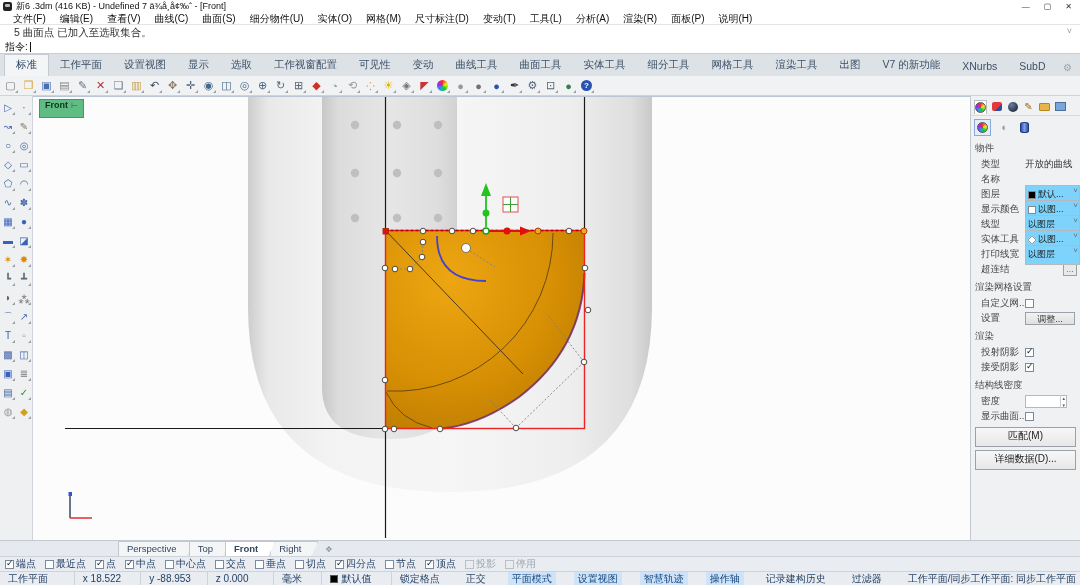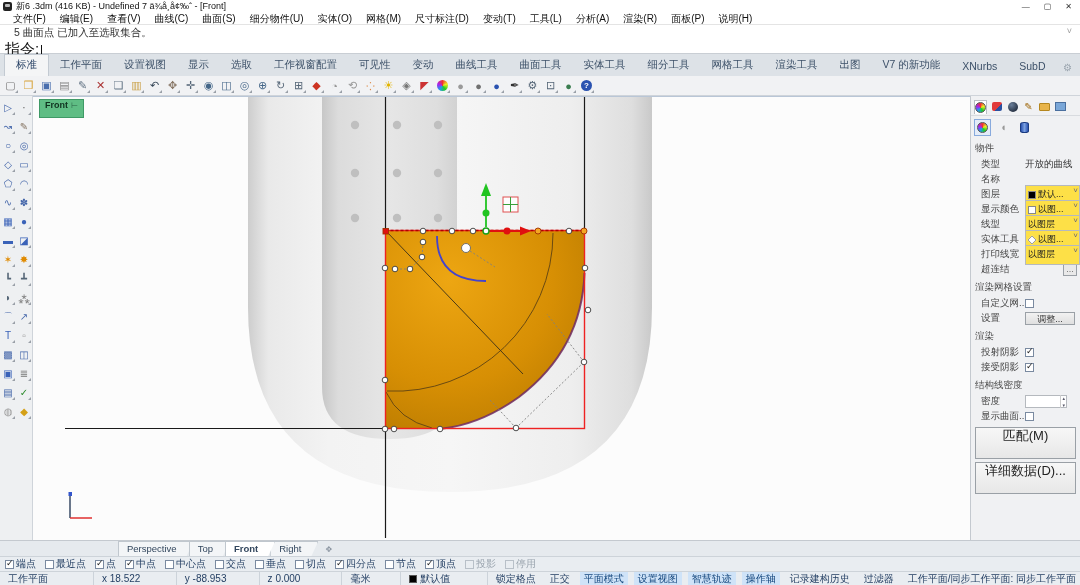--- a/index.html
+++ b/index.html
@@ -7,21 +7,21 @@
   .titlebar { height:13px; background:#fff; display:flex; align-items:center; font-size:9px; color:#111; padding-left:3px; }
   .app-icon { width:9px; height:9px; background:#222; border-radius:2px; margin-right:4px; position:relative; }
   .app-icon::after { content:""; position:absolute; left:2px; top:2px; width:5px; height:3px; background:#bbb; border-radius:1px; }
   .titlebar .t-title { flex:1; white-space:nowrap; overflow:hidden; }
   .win-controls { display:flex; gap:14px; padding-right:8px; }
   .win-controls span { font-size:8px; color:#333; cursor:default; }
   .menubar { height:12px; background:#fff; display:flex; align-items:center; font-size:10px; color:#111; padding-left:6px; gap:0; border-bottom:1px solid #e4e4e4; }
   .menubar span { padding:0 7px; }
   .cmd-history { height:14px; background:#fff; font-size:10.5px; color:#333; padding:1px 0 0 14px; display:flex; }
   .cmd-history .chev { margin-left:auto; margin-right:8px; color:#999; font-size:9px; }
-  .cmd-prompt { height:15px; background:#fff; font-size:15px; color:#111; padding:1px 0 0 5px; border-bottom:1px solid #c9ced4; }
+  .cmd-prompt { height:15px; background:#fff; font-size:10px; color:#111; padding:1px 0 0 5px; border-bottom:1px solid #c9ced4; }
   .caret { display:inline-block; width:1px; height:10px; background:#111; vertical-align:middle; margin-left:2px; }
   .ribbon-tabs { height:22px; background:#dde2e7; display:flex; align-items:flex-end; padding-left:4px; font-size:10.5px; color:#3c5068; }
   .rtab { padding:3px 11px 4px 11px; cursor:default; }
   .rtab.on { background:#f4f5f6; color:#1f3a5f; border:1px solid #c3cad2; border-bottom:none; }
   .ribbon-tabs .gear { margin-left:auto; margin-right:8px; color:#9aa4ae; font-size:10px; padding-bottom:3px; }
   .icon-toolbar { height:20px; background:#f1f2f4; border-bottom:1px solid #cfd4da; display:flex; align-items:center; padding-left:2px; gap:1px; }
   .tbi { width:17px; height:17px; display:flex; align-items:center; justify-content:center; font-size:11px; position:relative; }
   .tbi::after { content:""; position:absolute; right:1px; bottom:1px; border-left:3px solid transparent; border-bottom:3px solid #9aa0a8; }
   .tbg.g-wheel { width:11px; height:11px; border-radius:50%; background:conic-gradient(#e33,#ee2,#2c2,#29e,#a2e,#e33); }
   .tbg.g-help { width:11px; height:11px; border-radius:50%; background:#2a52b0; color:#fff; font-size:8px; font-weight:bold; display:flex; align-items:center; justify-content:center; }
@@ -48,44 +48,44 @@
   .pti.sphere { width:10px; height:10px; border-radius:50%; background:radial-gradient(circle at 35% 30%,#6a7f9a,#101826); }
   .pti.pen { font-size:10px; color:#a06a10; }
   .pti.folder { width:11px; height:8px; background:#e8b44a; border:1px solid #b5871f; border-radius:1px; }
   .pti.screen { width:11px; height:9px; background:#7aa7d8; border:1px solid #4a6f9e; }
   .pti.curl { font-size:11px; color:#999; font-weight:bold; }
   .pti.cyl { width:9px; height:11px; background:linear-gradient(90deg,#2a52b0,#7aa0e0,#2a52b0); border-radius:4px/2px; border:1px solid #1a3a80; }
   .p-sec { padding:4px 0 2px 4px; color:#4a4a4a; }
   .p-row { display:flex; align-items:center; height:15px; padding-left:10px; }
   .p-row .lab { width:44px; color:#444; overflow:hidden; white-space:nowrap; }
   .p-row .val { flex:1; display:flex; align-items:center; gap:2px; overflow:hidden; white-space:nowrap; }
-  .dd { flex:1; height:20px; background:#fde047; border:1px solid #b5b9be; display:flex; align-items:center; padding:8px 2px; gap:2px; position:relative; font-size:9px; color:#222; }
+  .dd { flex:1; height:20px; background:#7dd3fc; border:1px solid #b5b9be; display:flex; align-items:center; padding:8px 2px; gap:2px; position:relative; font-size:9px; color:#222; }
   .dd::after { content:"˅"; position:absolute; right:1px; top:0; font-size:8px; color:#667; }
   .sw { width:8px; height:8px; display:inline-block; border:1px solid #888; }
   .sw.diamond { transform:rotate(45deg) scale(.8); background:#fff; }
   .cb { width:9px; height:9px; border:1px solid #7a8aa0; background:#fff; display:inline-block; position:relative; }
   .cb.on::after { content:"✓"; position:absolute; left:0; top:-3px; font-size:9px; color:#222; }
-  .pbtn { margin:3px 4px; height:32px; background:linear-gradient(#f7f7f7,#e7e7e7); border:1px solid #9aa0a6; text-align:center; line-height:15px; font-size:13px; color:#222; }
+  .pbtn { margin:3px 4px; height:20px; background:linear-gradient(#f7f7f7,#e7e7e7); border:1px solid #9aa0a6; text-align:center; line-height:15px; font-size:10px; color:#222; }
   .minibtn { width:50px; height:13px; background:linear-gradient(#f2f2f2,#dfdfdf); border:1px solid #9aa0a6; text-align:center; line-height:12px; font-size:9px; }
   .spin { width:42px; height:13px; background:#fff; border:1px solid #b5b9be; position:relative; }
   .spin::after { content:"▴\A▾"; white-space:pre; position:absolute; right:0; top:-1px; font-size:5px; line-height:7px; color:#556; border-left:1px solid #ccc; padding:0 1px; }
   .ellbtn { width:14px; height:12px; background:#e9e9e9; border:1px solid #9aa0a6; font-size:8px; text-align:center; line-height:10px; margin-left:auto; margin-right:3px; }
   .vp-tabs { height:16px; background:#e6eaee; border-top:1px solid #c4c9cf; display:flex; align-items:flex-end; padding-left:118px; font-size:9.5px; color:#33475e; }
   .vpt { background:#f3f5f7; border:1px solid #c0c7ce; border-bottom:none; padding:1px 10px 2px 8px; margin-right:-5px; clip-path:polygon(0 0,100% 0,calc(100% - 7px) 100%,0 100%); padding-right:16px; }
   .vpt.on { background:#ffffff; font-weight:bold; z-index:2; }
   .vp-tabs .more { margin-left:12px; color:#8a94a0; font-size:8px; padding-bottom:2px; }
   .osnap-row { height:15px; background:#e9edf1; border-top:1px solid #cdd3d9; display:flex; align-items:center; gap:9px; padding-left:5px; font-size:10px; color:#1e3a5f; }
   .os-item { display:flex; align-items:center; gap:2px; }
   .os-item.dis { color:#9aa4ae; }
   .os-item.dis .cb { border-color:#b8c0c8; background:#e9edf1; }
   .statusbar { height:14px; background:#e9edf1; border-top:1px solid #cdd3d9; display:flex; align-items:center; font-size:10px; color:#1e3a5f; }
   .sb-seg { padding:0 8px; border-right:1px solid #ccd3da; height:100%; display:flex; align-items:center; white-space:nowrap; }
   .sb-seg.coords { width:88px; justify-content:flex-start; }
   .sb-swatch { width:8px; height:8px; display:inline-block; margin-right:3px; border:1px solid #555; }
-  .sb-toggles { display:flex; gap:6px; padding-left:4px; }
+  .sb-toggles { display:flex; gap:18px; padding-left:4px; }
   .sb-toggles span { padding:0 4px; white-space:nowrap; }
   .sb-toggles span.on { background:#cfe3f8; color:#14477e; }
 </style>
 </head>
 <body>
 
 <div class="titlebar">
   <span class="app-icon"></span>
   <span class="t-title">新6 .3dm (416 KB) - Undefined 7 ä¾å¸å¢‰ˆ - [Front]</span>
   <span class="win-controls">

